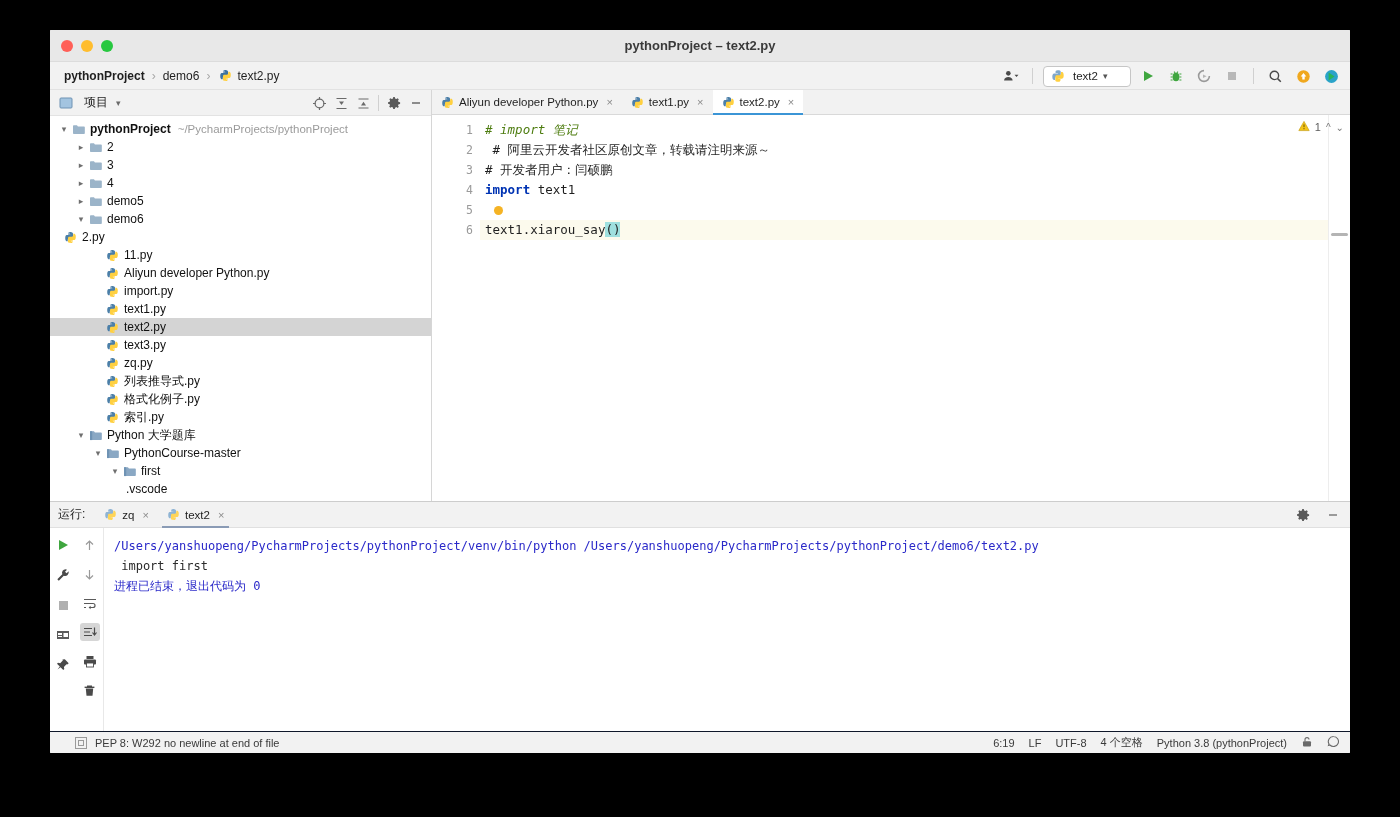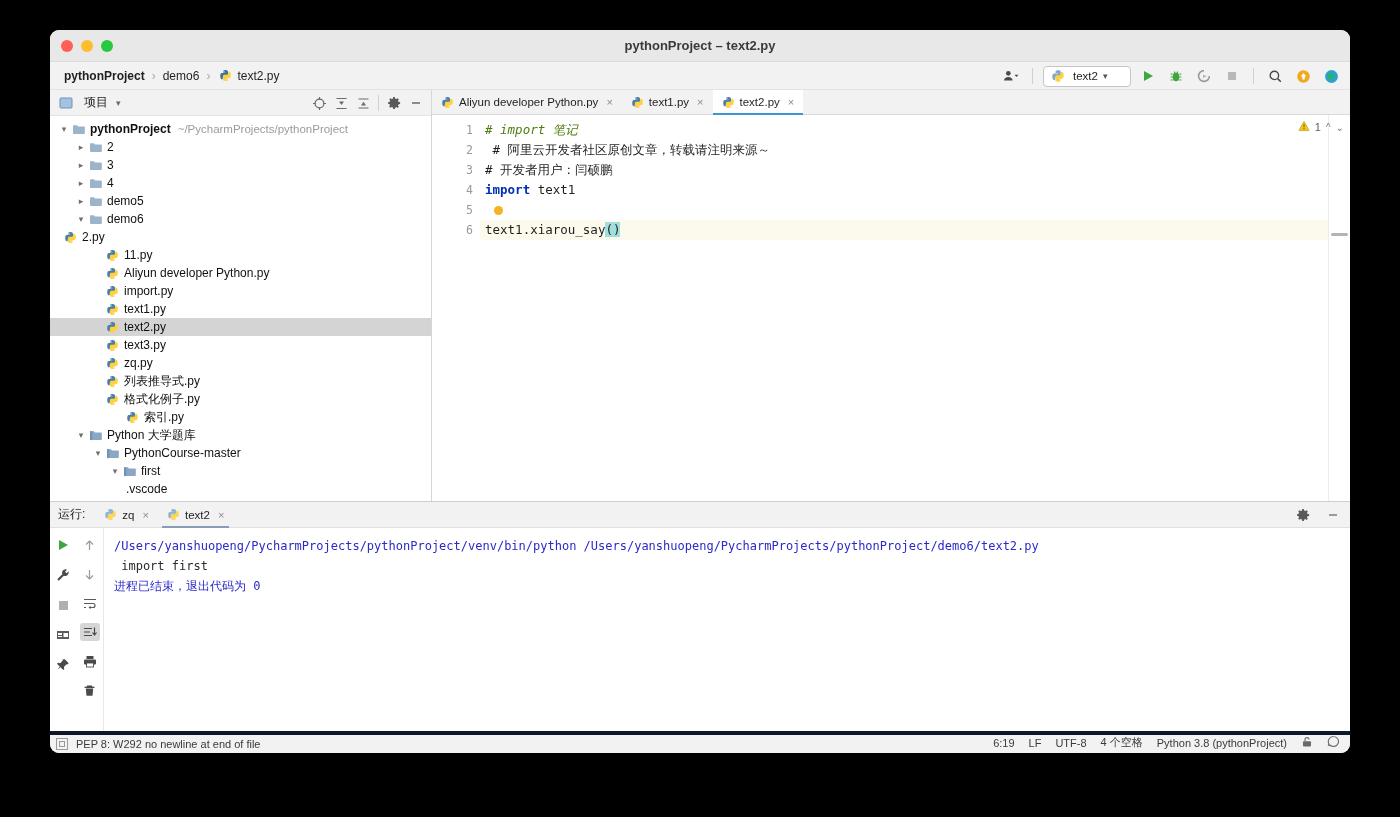--- a/index.html
+++ b/index.html
@@ -4,21 +4,21 @@
 <style>
   * { box-sizing: border-box; margin:0; padding:0; }
   html,body { width:1400px; height:817px; overflow:hidden; }
   body {
     background:#000;
     font-family:"Liberation Sans", sans-serif;
     -webkit-font-smoothing:antialiased;
   }
   .window {
     position:absolute; left:50px; top:30px; width:1300px; height:723px;
-    background:#f2f2f2; border-radius:9px; overflow:hidden;
+    background:#f2f2f2; border-radius:1px; overflow:hidden;
     box-shadow:0 10px 40px rgba(0,0,0,.55);
     display:flex; flex-direction:column;
   }
 
   
   .titlebar {
     height:32px; background:#e8e8e8; position:relative; flex:0 0 32px;
     border-bottom:1px solid #dcdcdc;
   }
   .traffic { position:absolute; left:11px; top:10px; display:flex; gap:8px; }
@@ -112,22 +112,22 @@
                 padding-top:8px; gap:11px; background:#fff; border-right:1px solid #e8e8e8; }
   .tool { width:20px; height:18px; display:flex; align-items:center; justify-content:center; }
   .tool.on { background:#d6d6d6; border-radius:3px; }
   .console { flex:1 1 auto; padding:8px 0 0 10px; font-family:"DejaVu Sans Mono", monospace;
              font-size:12px; overflow:hidden; }
   .conline { line-height:20px; white-space:pre; }
   .c-blue { color:#2a29c9; }
   .c-dark { color:#2b2b2b; }
 
   
-  .statusbar { height:22px; flex:0 0 22px; background:#f2f2f2; border-top:4px solid #0f172a;
-               display:flex; padding:0 6px; font-size:11px; color:#3a3a3a; position:relative; }
+  .statusbar { height:22px; flex:0 0 22px; background:#f2f2f2; border-top:1px solid #0f172a;
+               display:flex; align-items:center; padding:0 25px; font-size:11px; color:#3a3a3a; position:relative; }
   .sb-left { display:flex; align-items:center; gap:8px; }
   .sb-right { position:absolute; right:10px; display:flex; align-items:center; gap:14px; }
   .sbbox { width:12px; height:12px; border:1px solid #9a9a9a; display:inline-block; position:relative; }
   .sbbox::after { content:""; position:absolute; left:2px; top:2px; right:2px; bottom:2px; border:1px solid #9a9a9a; }
 </style>
 </head>
 <body>
 
 <div class="window">
 
@@ -410,21 +410,21 @@
           <div class="row" style="padding-left: 42px;">
             <span class="arrow none"></span>
             <span class="ic">
               <svg width="13" height="13" viewBox="0 0 16 16">
                 <path d="M7.6 1.3c-2 0-2.4 1-2.4 1.9v1.3h2.6v.5H3.9c-1 0-1.9.6-2.2 1.9-.3 1.4-.3 2.3 0 3.8.3 1.1.9 1.9 1.9 1.9h1V11c0-1.2 1-2.2 2.2-2.2h2.6c1 0 1.7-.8 1.7-1.7V3.2c0-.9-.8-1.6-1.8-1.8-.6-.1-1.2-.1-1.7-.1zM6.2 2.6c.3 0 .5.2.5.5s-.2.5-.5.5-.5-.2-.5-.5.2-.5.5-.5z" fill="#4b7fa8"></path>
                 <path d="M8.4 14.7c2 0 2.4-1 2.4-1.9v-1.3H8.2v-.5h4c1 0 1.8-.6 2.1-1.9.3-1.4.3-2.3 0-3.8-.3-1.1-.9-1.9-1.9-1.9h-1V5c0 1.2-1 2.2-2.2 2.2H6.6c-1 0-1.7.8-1.7 1.7v3.9c0 .9.8 1.6 1.8 1.8.6.1 1.2.1 1.7.1zm1.4-1.3c-.3 0-.5-.2-.5-.5s.2-.5.5-.5.5.2.5.5-.2.5-.5.5z" fill="#ffd040"></path>
               </svg>
             </span>
             <span class="lbl">格式化例子.py</span>
           </div>
-          <div class="row" style="padding-left: 62px;">
+          <div class="row" style="padding-left: 42px;">
             <span class="arrow none"></span>
             <span class="ic">
               <svg width="13" height="13" viewBox="0 0 16 16">
                 <path d="M7.6 1.3c-2 0-2.4 1-2.4 1.9v1.3h2.6v.5H3.9c-1 0-1.9.6-2.2 1.9-.3 1.4-.3 2.3 0 3.8.3 1.1.9 1.9 1.9 1.9h1V11c0-1.2 1-2.2 2.2-2.2h2.6c1 0 1.7-.8 1.7-1.7V3.2c0-.9-.8-1.6-1.8-1.8-.6-.1-1.2-.1-1.7-.1zM6.2 2.6c.3 0 .5.2.5.5s-.2.5-.5.5-.5-.2-.5-.5.2-.5.5-.5z" fill="#4b7fa8"></path>
                 <path d="M8.4 14.7c2 0 2.4-1 2.4-1.9v-1.3H8.2v-.5h4c1 0 1.8-.6 2.1-1.9.3-1.4.3-2.3 0-3.8-.3-1.1-.9-1.9-1.9-1.9h-1V5c0 1.2-1 2.2-2.2 2.2H6.6c-1 0-1.7.8-1.7 1.7v3.9c0 .9.8 1.6 1.8 1.8.6.1 1.2.1 1.7.1zm1.4-1.3c-.3 0-.5-.2-.5-.5s.2-.5.5-.5.5.2.5.5-.2.5-.5.5z" fill="#ffd040"></path>
               </svg>
             </span>
             <span class="lbl">索引.py</span>
           </div>
           <div class="row" style="padding-left: 25px;">

